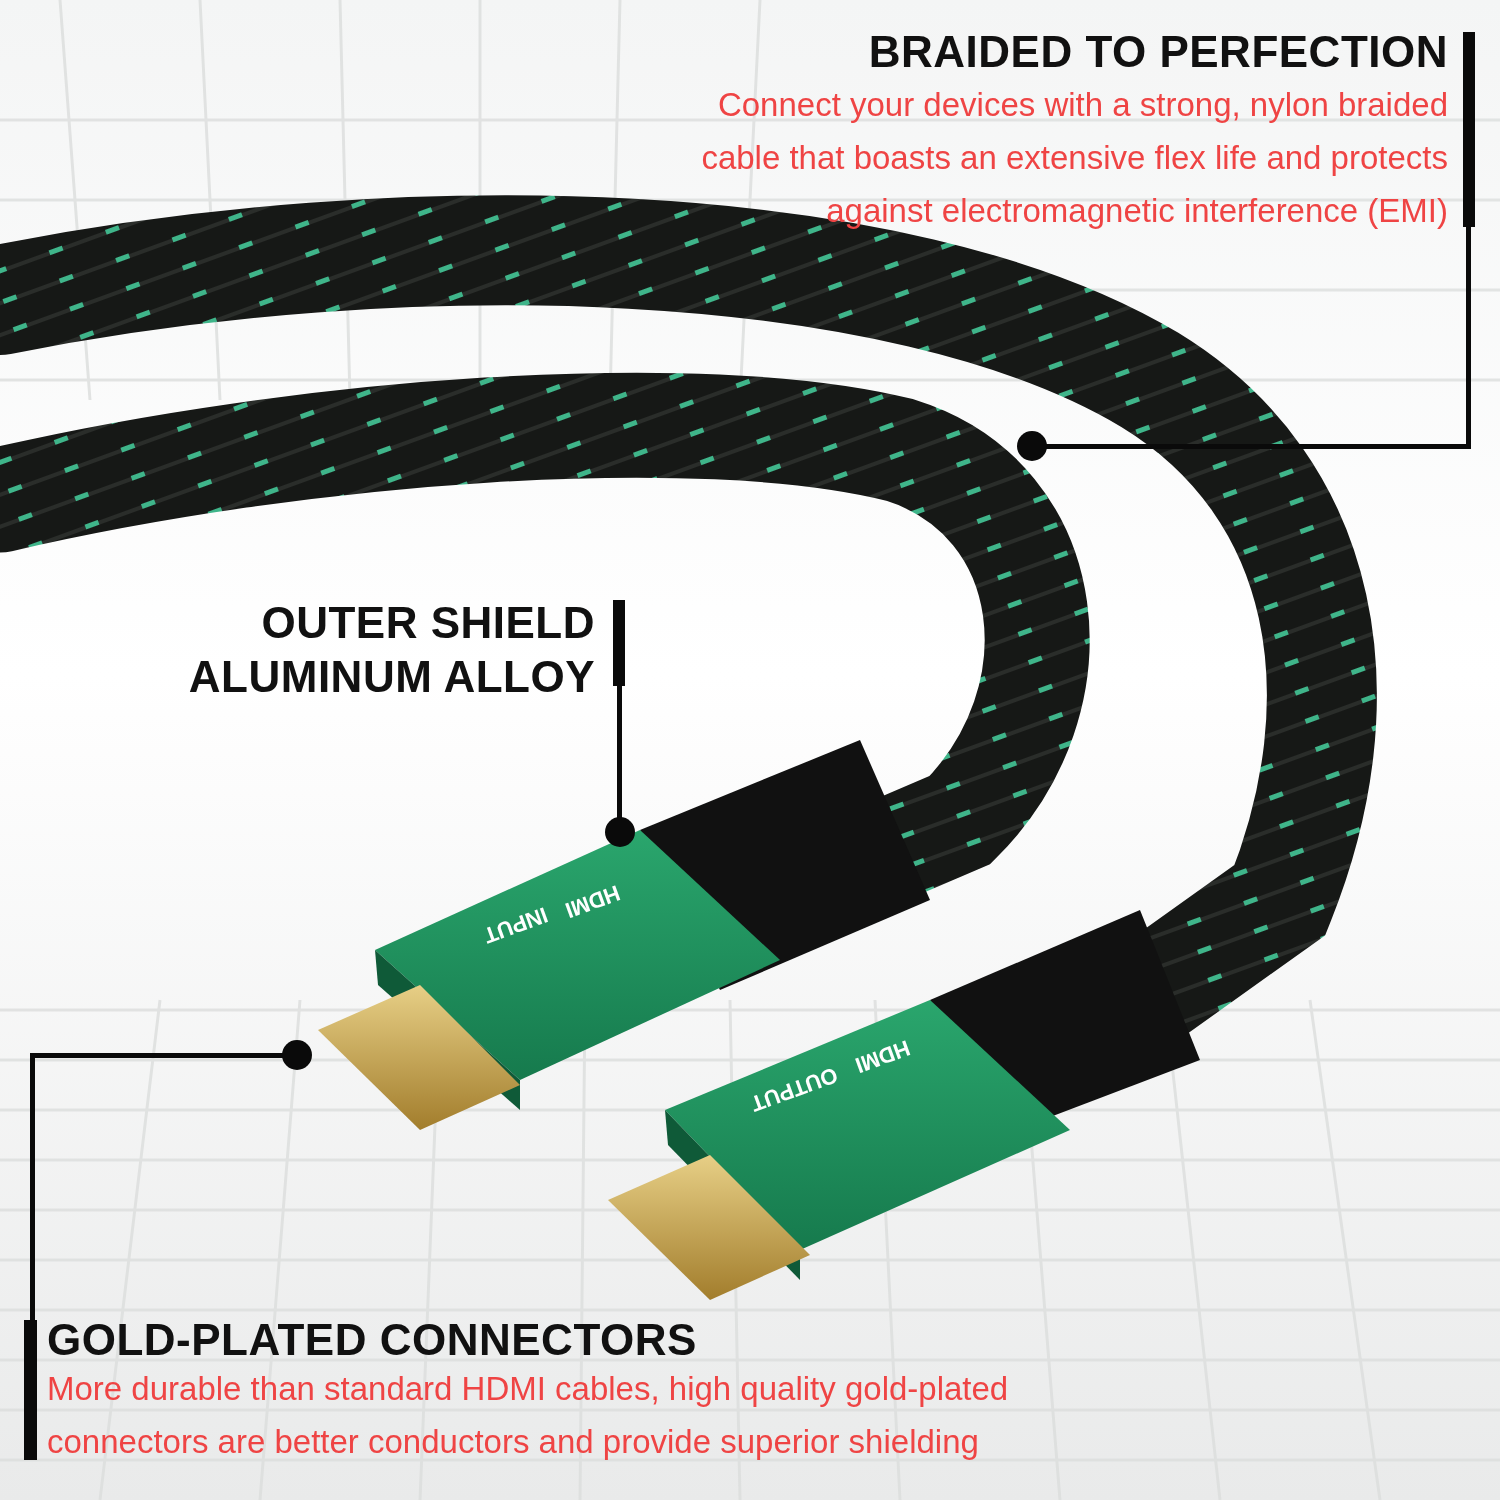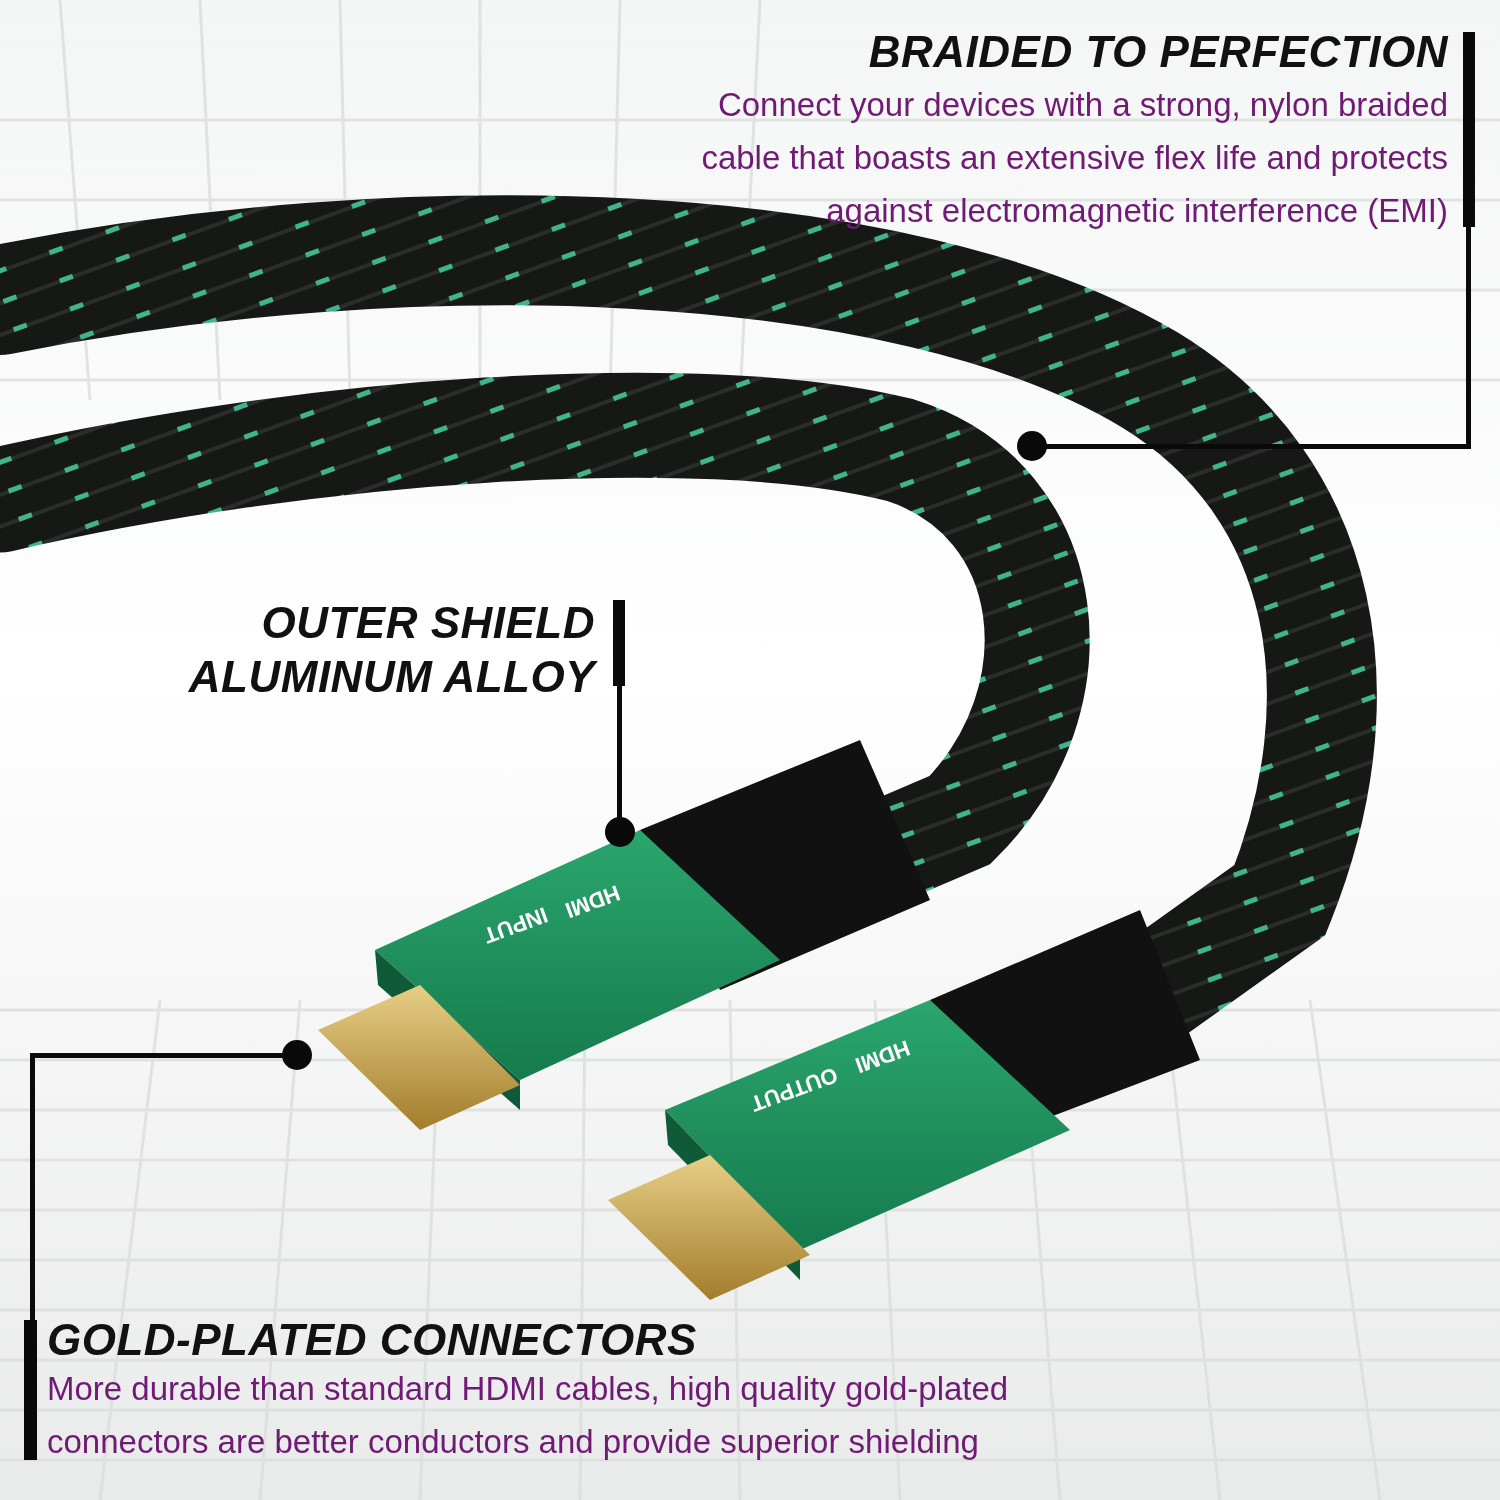--- a/index.html
+++ b/index.html
@@ -1,22 +1,22 @@
 <!DOCTYPE html>
 <html><head>
 <meta charset="utf-8">
 <style>
   html,body{margin:0;padding:0;}
   body{width:1500px;height:1500px;position:relative;overflow:hidden;
     font-family:"Liberation Sans",sans-serif;
     background:linear-gradient(180deg,#f4f5f5 0%,#ffffff 45%,#e9eaea 100%);}
   .grid{position:absolute;inset:0;}
   .callout{position:absolute;color:#111;}
-  .title{font-weight:700;font-size:44px;letter-spacing:0.5px;line-height:1;font-style:italic;}
-  .body{font-size:33px;line-height:53px;color:#701a75;}
+  .title{font-weight:700;font-size:44px;letter-spacing:0.5px;line-height:1;}
+  .body{font-size:33px;line-height:53px;color:#ef4444;}
   .right{text-align:right;}
   .bar{position:absolute;background:#0a0a0a;}
   .dot{position:absolute;width:30px;height:30px;border-radius:50%;background:#0a0a0a;}
   .art{position:absolute;inset:0;}
 </style>
 </head>
 <body>
 
 <svg class="grid" width="1500" height="1500" viewBox="0 0 1500 1500">
   <g stroke="#dcdedd" stroke-width="3" fill="none" opacity="0.8">

